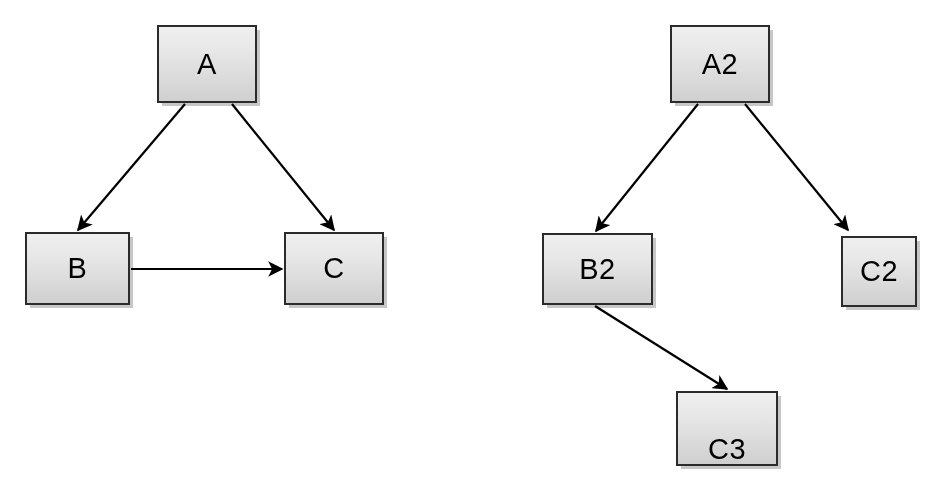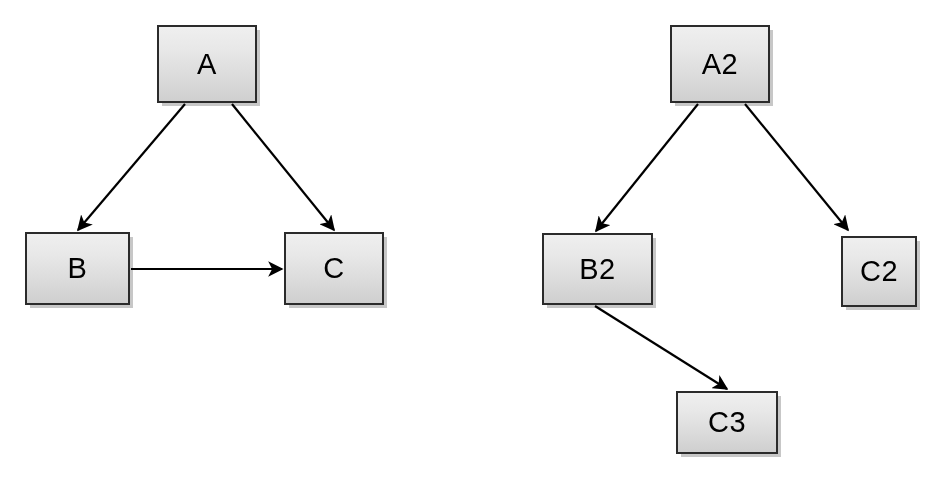--- a/index.html
+++ b/index.html
@@ -75,18 +75,18 @@
       </div>
       <div class="node" style="left: 670px; top: 25px; width: 100px; height: 78px;">
         <span class="node-label">A2</span>
       </div>
       <div class="node" style="left: 542px; top: 233px; width: 111px; height: 72px;">
         <span class="node-label">B2</span>
       </div>
       <div class="node" style="left: 800px; top: 236px; width: 76px; height: 71px; margin-left: 41px;">
         <span class="node-label">C2</span>
       </div>
-      <div class="node" style="left: 676px; top: 391px; width: 102px; height: 63px;">
+      <div class="node" style="left: 676px; top: 391px; width: 102px; height: 75px; align-items: flex-end;">
         <span class="node-label">C3</span>
       </div>
     </div>
 
 </div>
 
 </body></html>

